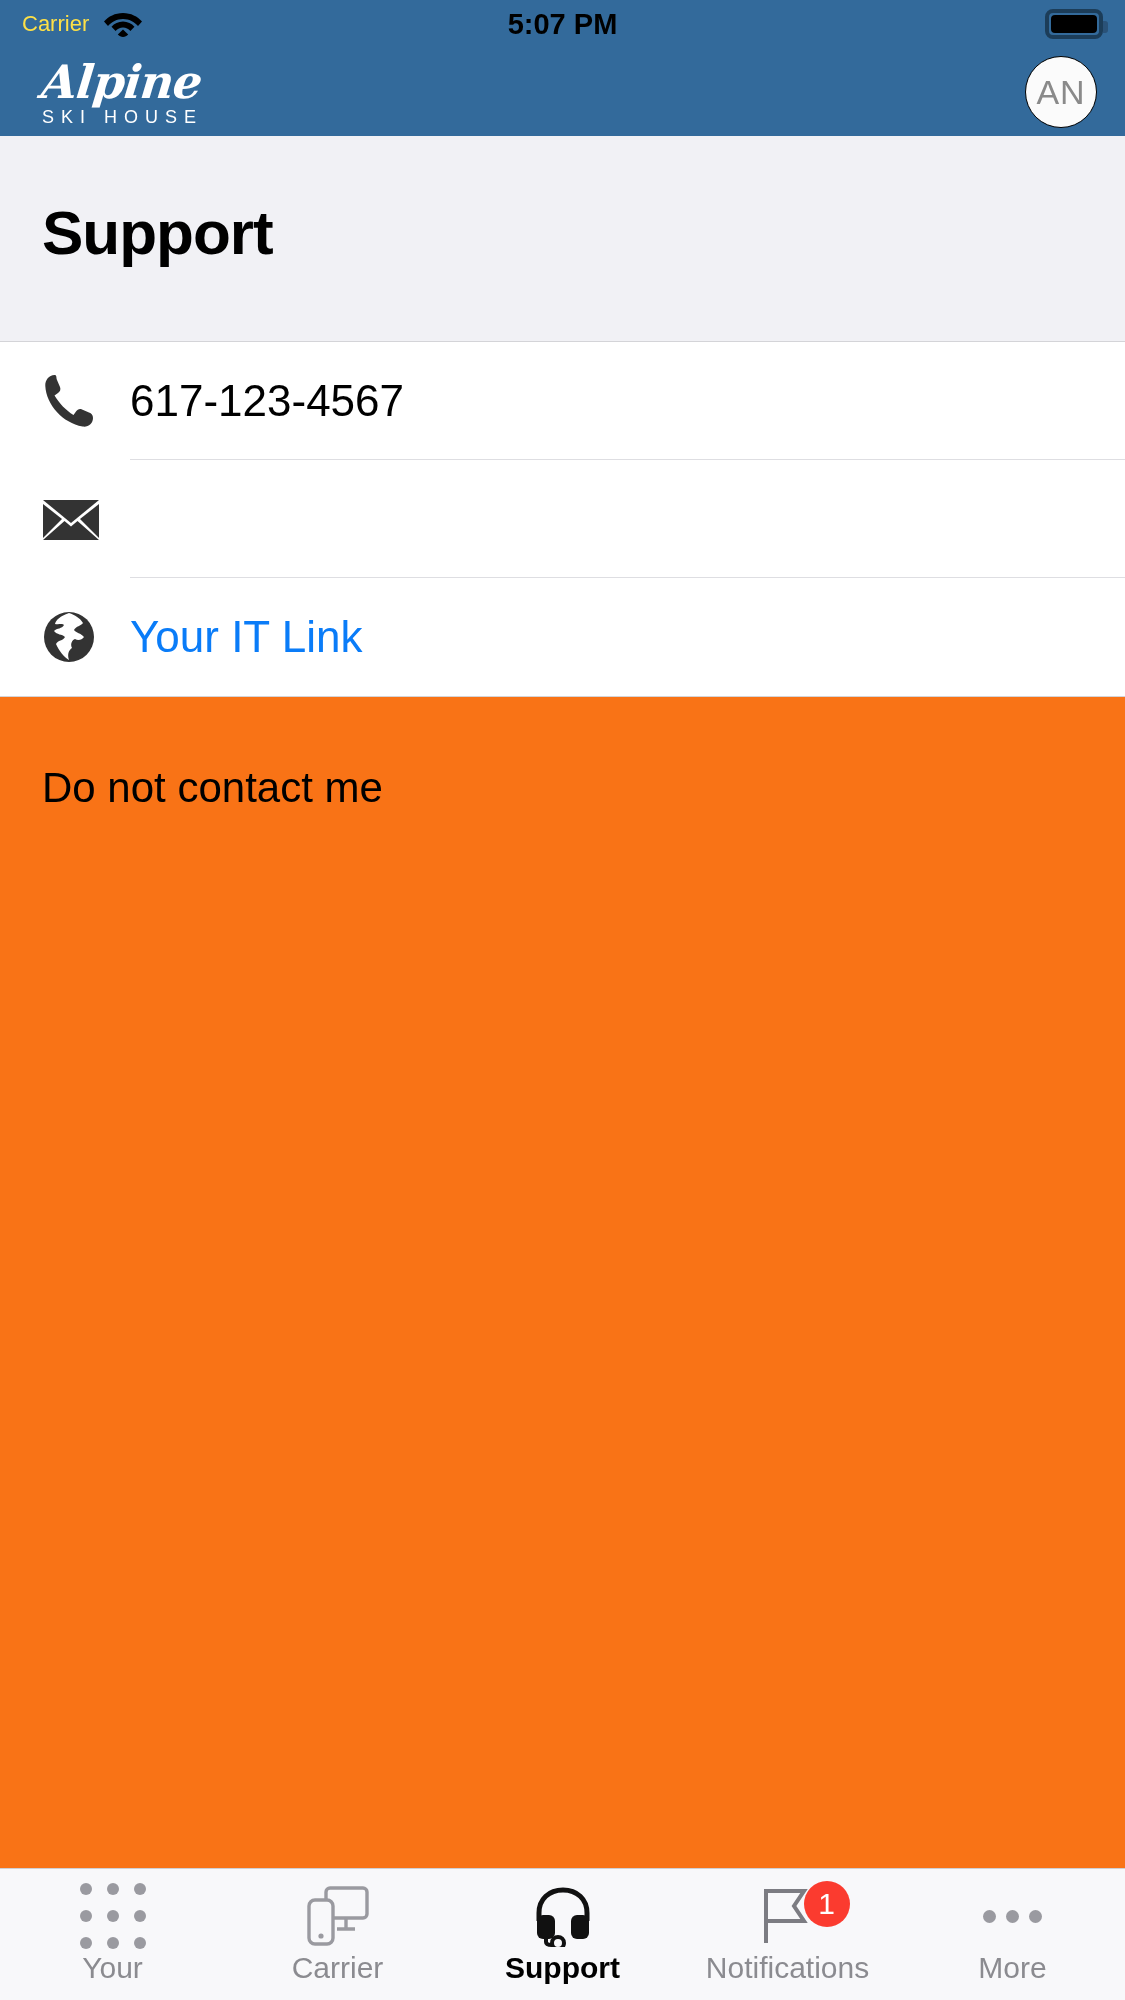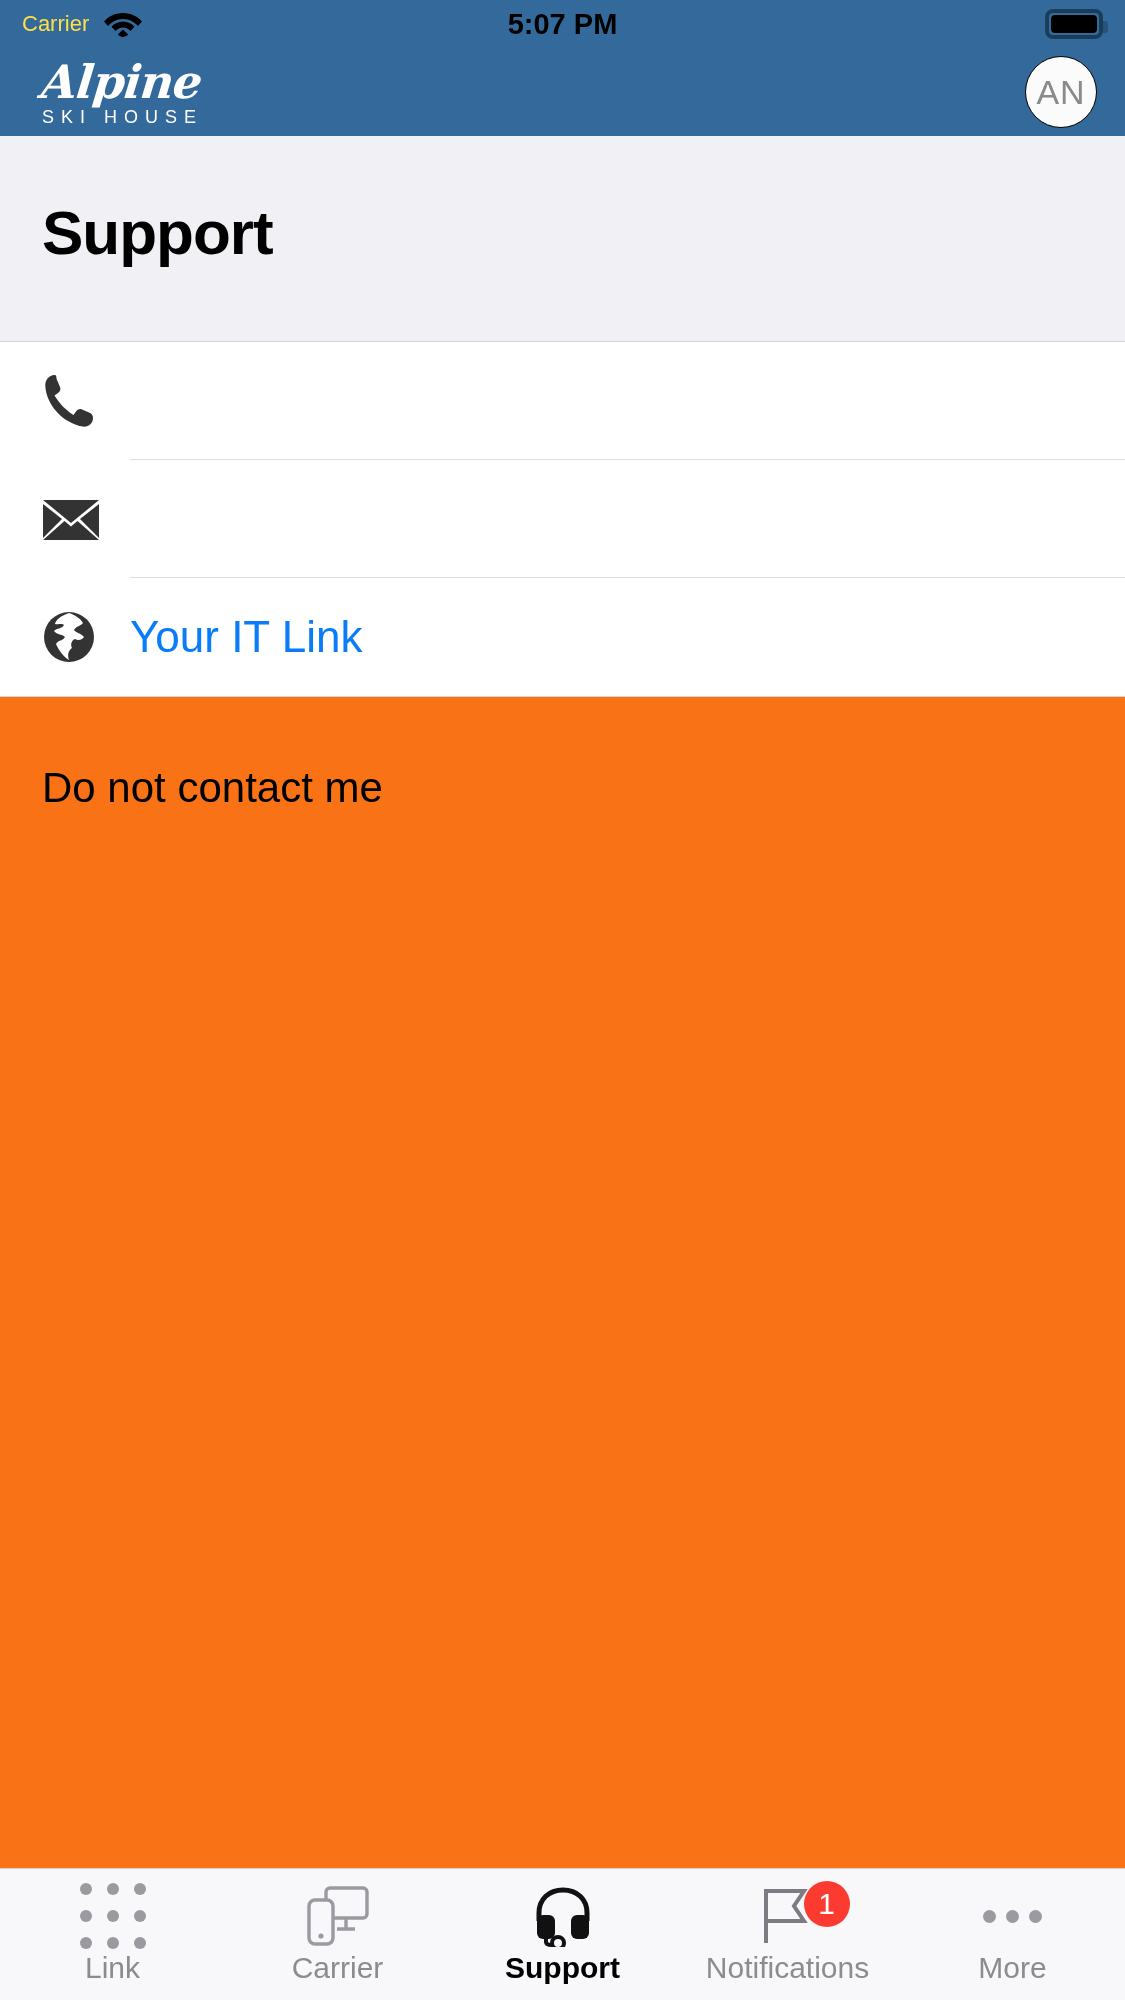--- a/index.html
+++ b/index.html
@@ -324,20 +324,21 @@
     <div class="spacer-gray"></div>
 
     <div class="card">
 
       <div class="card-row">
         <div class="row-icon">
           <svg width="54" height="58" viewBox="0 0 54 58">
             <path d="M12.5 3 C7 3 3 8 3.3 14 C4.3 33 21 51 40.5 54.5 C46 55.5 51 51.5 51 46 C51 43 49.5 41.5 47 40.5 L40 37.5 C37.5 36.5 35.5 37.5 34 39.5 L31.5 43 C24 38.5 17 31 12.5 23.5 L16 21 C18 19.5 19 17.5 18 15 L15 8 C14 5.5 15 3 12.5 3 Z" fill="#333333"></path>
           </svg>
         </div>
+        <div class="row-text">617-123-4567</div>
         <div class="divider"></div>
       </div>
 
       <div class="card-row">
         <div class="row-icon">
           <svg width="58" height="44" viewBox="0 0 58 44">
             <path d="M1 3 L57 3 L29 26 Z" fill="#333333"></path>
             <path d="M1 7 L1 41 L20 22 Z" fill="#333333"></path>
             <path d="M57 7 L57 41 L38 22 Z" fill="#333333"></path>
             <path d="M1 43 L22.5 24 L29 29.5 L35.5 24 L57 43 Z" fill="#333333"></path>
@@ -373,21 +374,21 @@
             <i></i>
             <i></i>
             <i></i>
             <i></i>
             <i></i>
             <i></i>
             <i></i>
             <i></i>
         </div>
       </div>
-      <div class="tab-label">Link</div>
+      <div class="tab-label">Your</div>
     </div>
 
     <div class="tab">
       <div class="tab-icon">
         <svg width="64" height="62" viewBox="0 0 64 62">
           <rect x="20" y="3" width="41" height="30" rx="4" fill="none" stroke="#9a9aa0" stroke-width="3.4"></rect>
           <path d="M40 33 L40 44 M31 44 L49 44" fill="none" stroke="#9a9aa0" stroke-width="3.4"></path>
           <rect x="3" y="15" width="24" height="44" rx="6" fill="#f8f8fa" stroke="#9a9aa0" stroke-width="3.4"></rect>
           <circle cx="15" cy="51" r="2.6" fill="#9a9aa0"></circle>
         </svg>

